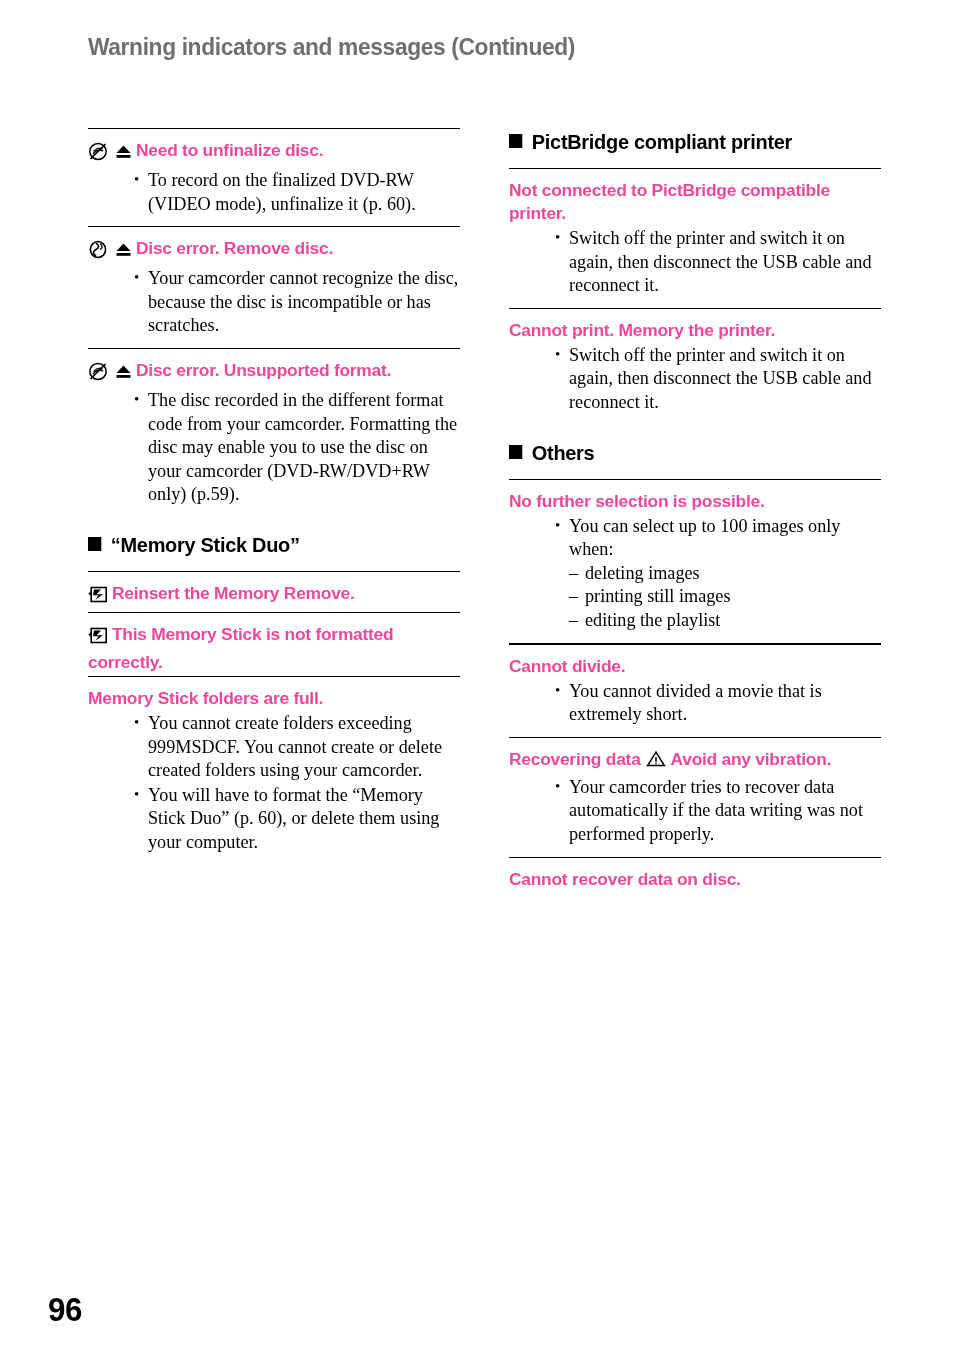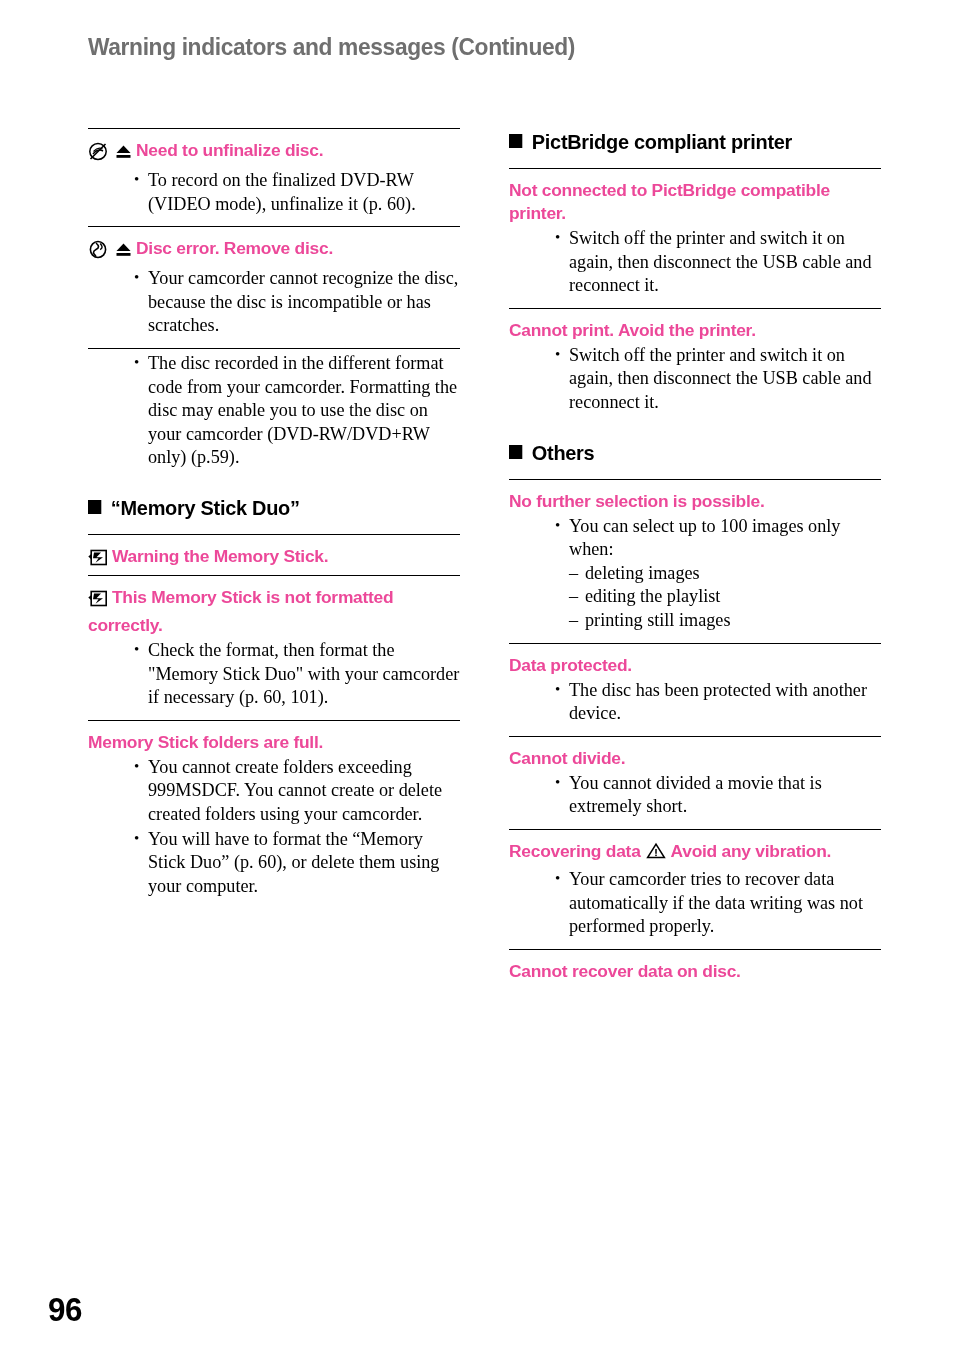--- a/index.html
+++ b/index.html
@@ -199,60 +199,74 @@
           </span>
         </span><span>Disc error. Remove disc.</span>
       </div>
       <ul class="bullets">
         <li>Your camcorder cannot recognize the disc, because the disc is incompatible or has scratches.</li>
       </ul>
     </div>
 
     <div class="rule"></div>
     <div class="entry">
+      <div class="msg-head">
+        <span class="icons">
+          <span class="icon-svg">
+            <svg width="21" height="19" viewBox="0 0 21 19">
+              <ellipse cx="10" cy="9.5" rx="8.2" ry="8" fill="none" stroke="#000" stroke-width="1.5"></ellipse>
+              <path d="M5 12 Q10 6 15 9" fill="none" stroke="#000" stroke-width="1.5"></path>
+              <path d="M5.5 9.5 Q10 4.5 14.5 7" fill="none" stroke="#000" stroke-width="1.2"></path>
+              <line x1="2.5" y1="17" x2="17.5" y2="2" stroke="#000" stroke-width="1.6"></line>
+            </svg>
+          </span><span class="icon-gap"></span><span class="icon-svg">
+            <svg width="19" height="19" viewBox="0 0 19 19">
+              <polygon points="9.5,3.5 16.5,11 2.5,11" fill="#000"></polygon>
+              <rect x="2.5" y="13" width="14" height="2.8" fill="#000"></rect>
+            </svg>
+          </span>
+        </span><span>Disc error. Unsupported format.</span>
+      </div>
       <ul class="bullets">
         <li>The disc recorded in the different format code from your camcorder. Formatting the disc may enable you to use the disc on your camcorder (DVD-RW/DVD+RW only) (p.59).</li>
       </ul>
     </div>
 
     <div class="section-head">
       <span class="sq"></span><span>“Memory Stick Duo”</span>
     </div>
 
     <div class="rule"></div>
     <div class="entry">
       <div class="msg-head">
         <span class="icons">
           <span class="icon-svg">
             <svg width="21" height="18" viewBox="0 0 21 18">
               <rect x="3.2" y="1.5" width="15" height="14" fill="none" stroke="#000" stroke-width="1.6"></rect>
               <path d="M6 3.5 L13 3.5 L8.5 8.2 L15 8.2 L7.5 13.8 L10.5 9.2 L5 9.2 Z" fill="#000"></path>
               <polygon points="3.2,5 0.3,7.6 3.2,10.2" fill="#000"></polygon>
             </svg>
           </span>
-        </span><span>Warning the Memory Stick.</span>
+        </span><span>Reinsert the Memory Remove.</span>
       </div>
     </div>
 
     <div class="rule"></div>
     <div class="entry">
       <div class="msg-head">
         <span class="icons">
           <span class="icon-svg">
             <svg width="21" height="18" viewBox="0 0 21 18">
               <rect x="3.2" y="1.5" width="15" height="14" fill="none" stroke="#000" stroke-width="1.6"></rect>
               <path d="M6 3.5 L13 3.5 L8.5 8.2 L15 8.2 L7.5 13.8 L10.5 9.2 L5 9.2 Z" fill="#000"></path>
               <polygon points="3.2,5 0.3,7.6 3.2,10.2" fill="#000"></polygon>
             </svg>
           </span>
         </span><span>This Memory Stick is not formatted correctly.</span>
       </div>
-      <ul class="bullets">
-        <li>Check the format, then format the "Memory Stick Duo" with your camcorder if necessary (p. 60, 101).</li>
-      </ul>
     </div>
 
     <div class="rule"></div>
     <div class="entry">
       <div class="msg-head">
         <span>Memory Stick folders are full.</span>
       </div>
       <ul class="bullets">
         <li>You cannot create folders exceeding 999MSDCF. You cannot create or delete created folders using your camcorder.</li>
         <li>You will have to format the “Memory Stick Duo” (p. 60), or delete them using your computer.</li>
@@ -270,52 +284,46 @@
     <div class="rule"></div>
     <div class="entry">
       <div class="msg-head">Not connected to PictBridge compatible printer.</div>
       <ul class="bullets">
         <li>Switch off the printer and switch it on again, then disconnect the USB cable and reconnect it.</li>
       </ul>
     </div>
 
     <div class="rule"></div>
     <div class="entry">
-      <div class="msg-head">Cannot print. Avoid the printer.</div>
+      <div class="msg-head">Cannot print. Memory the printer.</div>
       <ul class="bullets">
         <li>Switch off the printer and switch it on again, then disconnect the USB cable and reconnect it.</li>
       </ul>
     </div>
 
     <div class="section-head">
       <span class="sq"></span><span>Others</span>
     </div>
 
     <div class="rule"></div>
     <div class="entry">
       <div class="msg-head">No further selection is possible.</div>
       <ul class="bullets">
         <li>
           <span>You can select up to 100 images only when:</span>
           <ul class="sub">
             <li>deleting images</li>
+            <li>printing still images</li>
             <li>editing the playlist</li>
-            <li>printing still images</li>
           </ul>
         </li>
       </ul>
     </div>
 
     <div class="rule"></div>
-    <div class="entry">
-      <div class="msg-head">Data protected.</div>
-      <ul class="bullets">
-        <li>The disc has been protected with another device.</li>
-      </ul>
-    </div>
 
     <div class="rule"></div>
     <div class="entry">
       <div class="msg-head">Cannot divide.</div>
       <ul class="bullets">
         <li>You cannot divided a movie that is extremely short.</li>
       </ul>
     </div>
 
     <div class="rule"></div>

